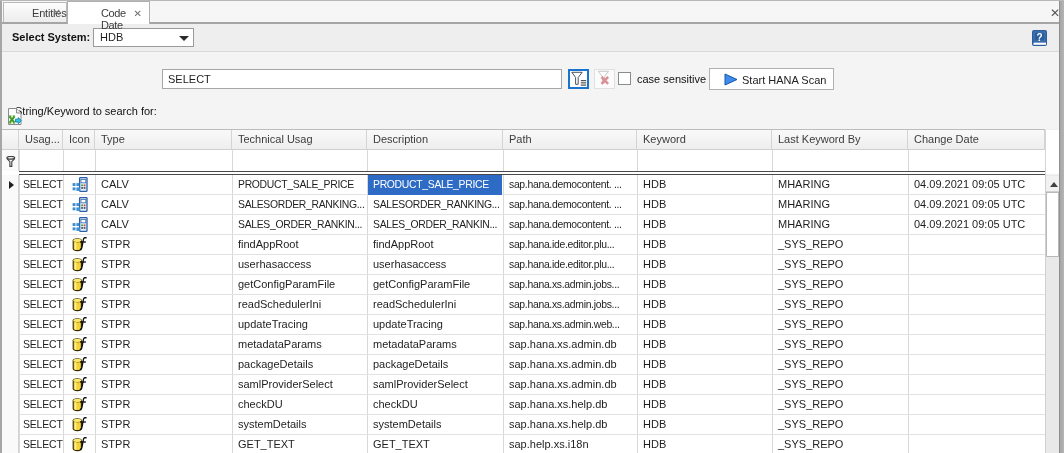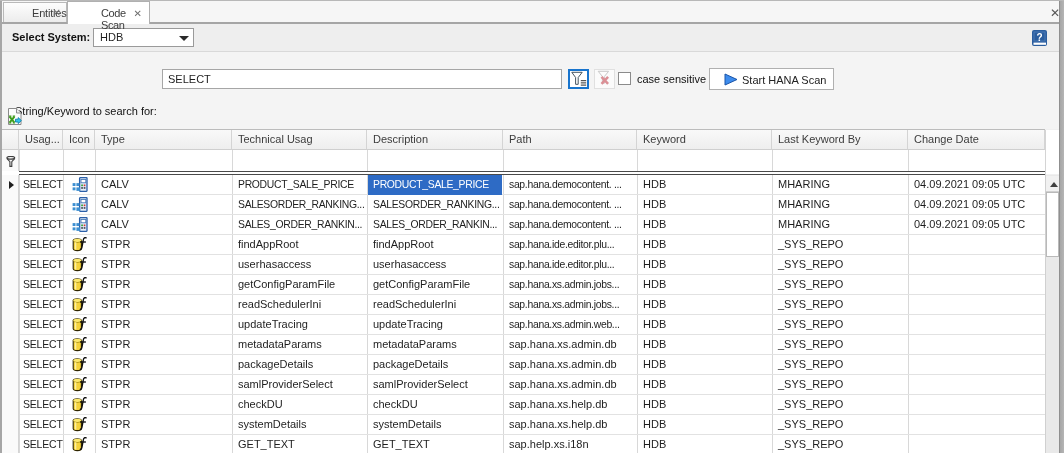--- a/index.html
+++ b/index.html
@@ -75,21 +75,21 @@
 <div class="abs" id="frame-top"></div>
 <div class="abs" id="frame-left"></div>
 <div class="abs" id="frame-right"></div>
 <div class="abs" id="tabbar"></div>
 <div class="abs" id="tabline"></div>
 <div class="tab" id="tab1">
     <span class="lbl">Entities</span>
     <span class="x">✕</span>
   </div>
 <div class="tab" id="tab2">
-    <span class="lbl">Code Scan</span>
+    <span class="lbl">Code Date</span>
     <span class="x">✕</span>
   </div>
 <div class="abs" id="tabclose">✕</div>
 
 <div class="abs" id="toolbar"></div>
 <div class="abs" id="lbl-system">Select System:</div>
 <div class="abs" id="combo">
     <span class="txt">HDB</span>
     <span class="arr"></span>
   </div>

